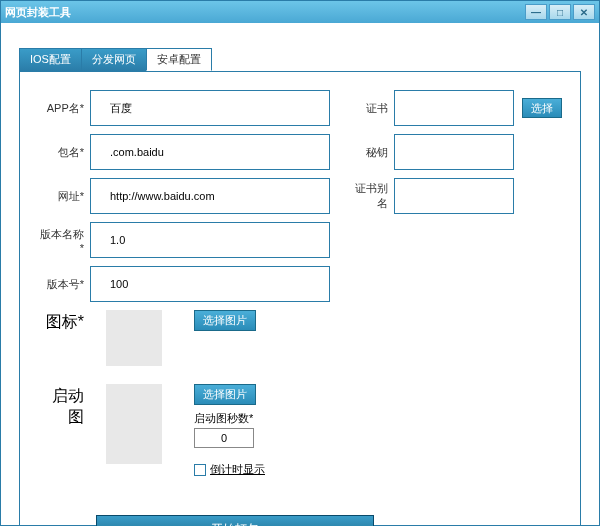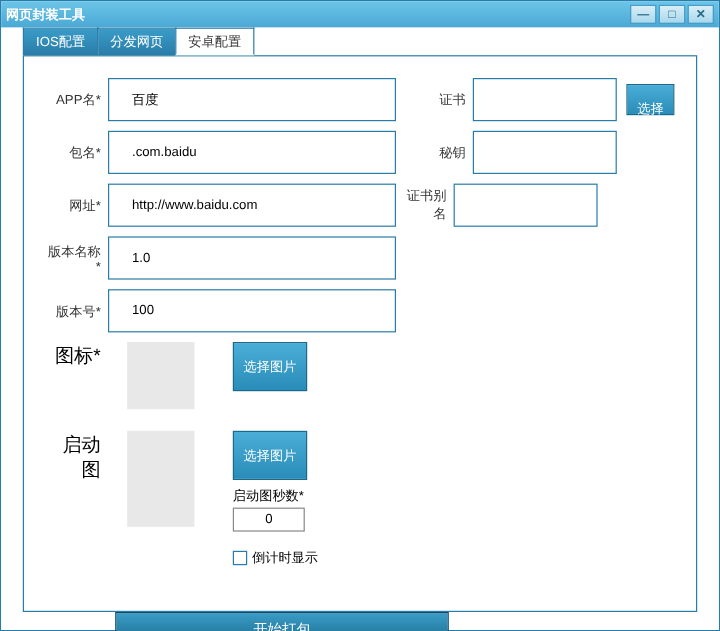--- a/index.html
+++ b/index.html
@@ -3,39 +3,39 @@
 <meta charset="utf-8">
 <style>
 * { box-sizing: border-box; margin: 0; padding: 0; font-family: "Microsoft YaHei", SimSun, Arial, sans-serif; }
 body { background: #555; width: 600px; height: 526px; overflow: hidden; }
 .window { width: 600px; height: 526px; background: #fff; border: 1px solid #2a7ca8; position: relative; }
 .titlebar { height: 22px; background: linear-gradient(#6cc5e8, #4aa8d4); display: flex; align-items: center; padding: 0 4px; font-size: 11px; color: #fff; font-weight: bold; }
 .titlebar-text { flex: 1; }
 .tb-controls { display: flex; gap: 2px; }
 .tb-btn { width: 22px; height: 16px; background: linear-gradient(#d8eef7,#a8d8ec); border: 1px solid #4a9cc8; display: flex; align-items: center; justify-content: center; font-size: 10px; color: #2a6a8a; cursor: pointer; }
 .content { position: absolute; top: 22px; left: 0; right: 0; bottom: 0; background: #fff; }
-.tabs { display: flex; margin: 0 0 0 18px; }
+.tabs { display: flex; margin: 25px 0 0 18px; }
 .tab { padding: 3px 10px; font-size: 11px; border: 1px solid #2a7ca8; border-bottom: none; margin-right: -1px; cursor: pointer; }
 .tab.inactive { background: linear-gradient(#3a9cc8,#2a7ca8); color: #fff; }
 .tab.active { background: #fff; color: #333; border-bottom: 1px solid #fff; z-index: 2; position: relative; }
 .panel { margin: 0 18px 12px 18px; border: 1px solid #2a7ca8; height: 464px; padding: 18px 18px 10px 18px; position: relative; }
 .row { display: flex; align-items: center; margin-bottom: 8px; font-size: 11px; color: #333; }
 .lbl { width: 52px; text-align: right; padding-right: 6px; }
 .lbl-wide { width: 44px; text-align: right; padding-right: 6px; }
 .inp { height: 36px; border: 1px solid #2a7ca8; padding: 0 19px; font-size: 11px; background: #fff; }
 .inp-main { width: 240px; }
 .inp-cert { width: 120px; }
-.btn { background: linear-gradient(#4aaed8,#2a8cb8); color: #fff; border: 1px solid #1a6a8a; font-size: 11px; cursor: pointer; padding: 12px 8px; }
+.btn { background: linear-gradient(#4aaed8,#2a8cb8); color: #fff; border: 1px solid #1a6a8a; font-size: 11px; cursor: pointer; padding: 2px 8px; }
 .btn-sel { height: 20px; }
 .img-placeholder { width: 56px; height: 56px; background: #e8e8e8; }
 .img-placeholder-lg { width: 56px; height: 80px; background: #e8e8e8; }
 .sec { display: flex; align-items: flex-start; margin-bottom: 18px; gap: 16px; }
 .sec-col2 { margin-left: 16px; display: flex; flex-direction: column; align-items: flex-start; }
 .num-field { width: 60px; height: 20px; border: 1px solid #888; text-align: center; font-size: 11px; margin-top: 2px; }
-.chk-row { margin-top: 14px; display: flex; align-items: center; font-size: 11px; }
+.chk-row { margin-top: 14px; display: flex; align-items: center; font-size: 11px; text-decoration: underline; }
 .chk { width: 12px; height: 12px; border: 1px solid #2a7ca8; margin-right: 4px; }
 .big-btn { width: 278px; height: 28px; background: linear-gradient(#3a9cc8,#1a6a8a); color: #fff; border: 1px solid #0a4a6a; font-size: 12px; cursor: pointer; margin-left: 58px; margin-top: 20px; }
 </style>
 </head>
 <body>
 
 <div class="window">
   <div class="titlebar">
     <span class="titlebar-text">网页封装工具</span>
     <div class="tb-controls">
@@ -65,21 +65,21 @@
       <div class="row">
         <span class="lbl">包名*</span>
         <input class="inp inp-main" value=".com.baidu" style="">
         <span class="lbl-wide" style="margin-left:20px">秘钥</span>
         <input class="inp inp-cert" value="" style="">
       </div>
 
       <div class="row">
         <span class="lbl">网址*</span>
         <input class="inp inp-main" value="http://www.baidu.com" style="">
-        <span class="lbl-wide" style="margin-left:4px">证书别名</span>
+        <span class="lbl-wide" style="margin-left:20px">证书别名</span>
         <input class="inp inp-cert" value="" style="">
       </div>
 
       <div class="row">
         <span class="lbl">版本名称*</span>
         <input class="inp inp-main" value="1.0" style="">
       </div>
 
       <div class="row">
         <span class="lbl">版本号*</span>

